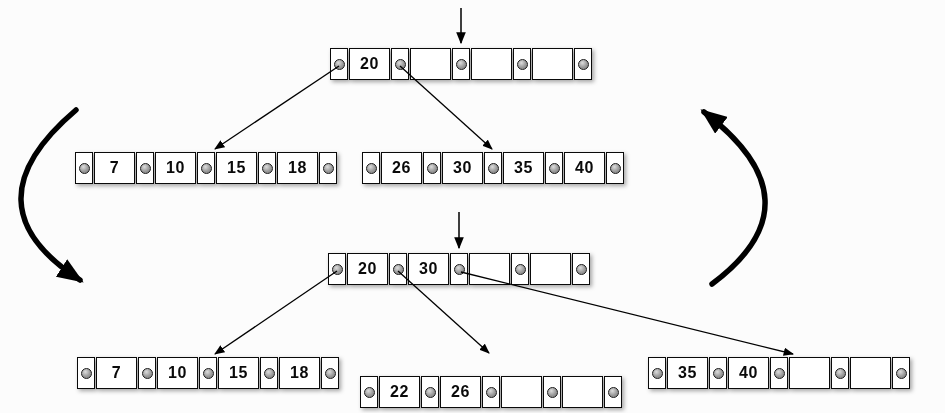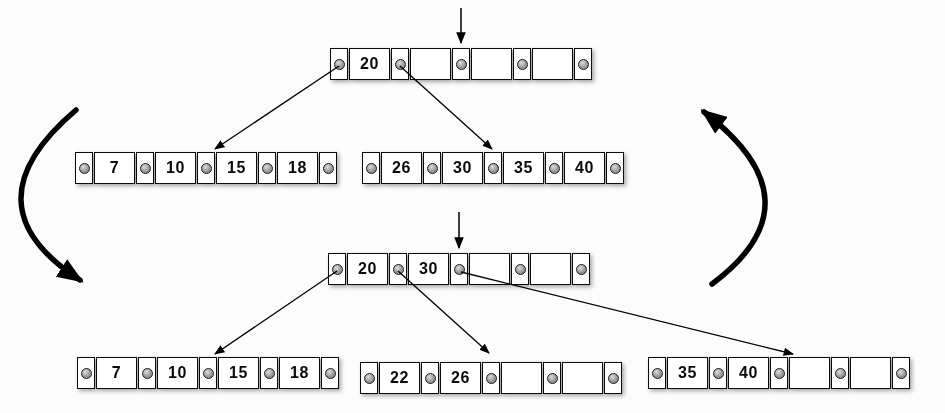--- a/index.html
+++ b/index.html
@@ -153,21 +153,21 @@
       </div>
       <div class="cell key">15</div>
       <div class="cell ptr">
         <span class="slot"></span>
       </div>
       <div class="cell key">18</div>
       <div class="cell ptr">
         <span class="slot"></span>
       </div>
     </div>
-  <div class="node" style="left:360px; top:362px">
+  <div class="node" style="left:360px; top:376px">
       <div class="cell ptr">
         <span class="slot"></span>
       </div>
       <div class="cell key">22</div>
       <div class="cell ptr">
         <span class="slot"></span>
       </div>
       <div class="cell key">26</div>
       <div class="cell ptr">
         <span class="slot"></span>

